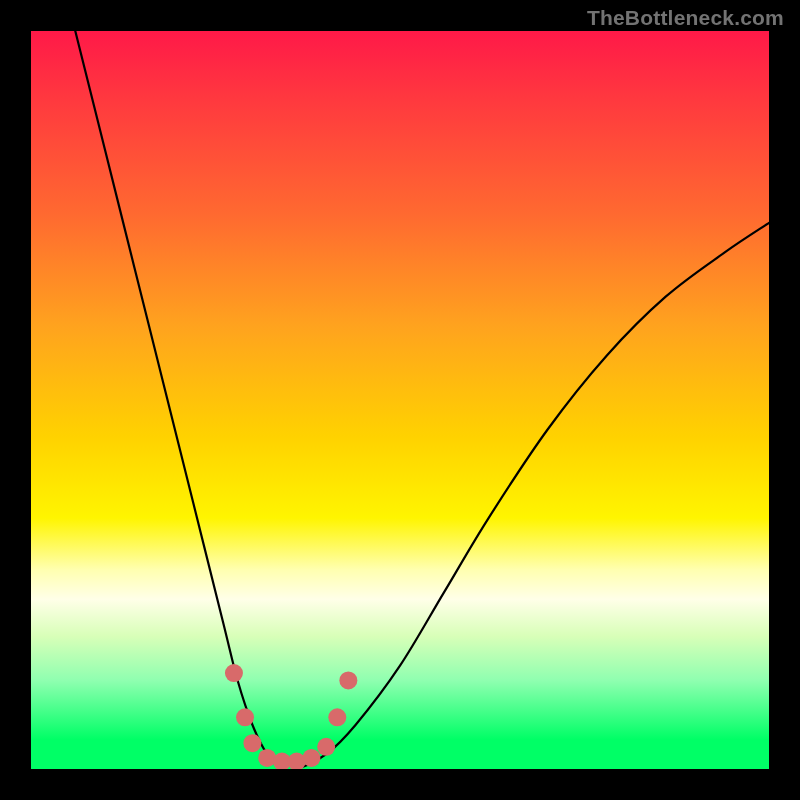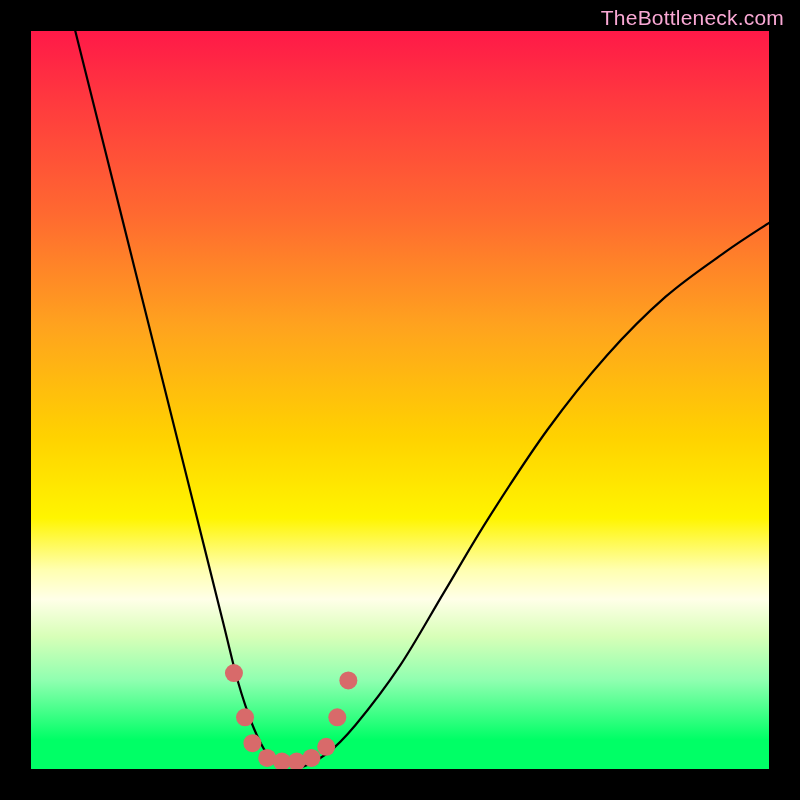--- a/index.html
+++ b/index.html
@@ -29,24 +29,24 @@
       #d8ffb8 82%,
       #8fffb0 88%,
       #00ff66 96%,
       #00ff66 100%
     );
   }
   .watermark {
     position: absolute;
     top: 6px;
     right: 16px;
-    color: #f9a8d4;
+    color: #737373;
     font-size: 21px;
     letter-spacing: 0.2px;
-    font-weight: 400;
+    font-weight: 700;
   }
   svg.curve {
     position: absolute;
     left: 0;
     top: 0;
     width: 738px;
     height: 738px;
   }
 </style>
 </head>

